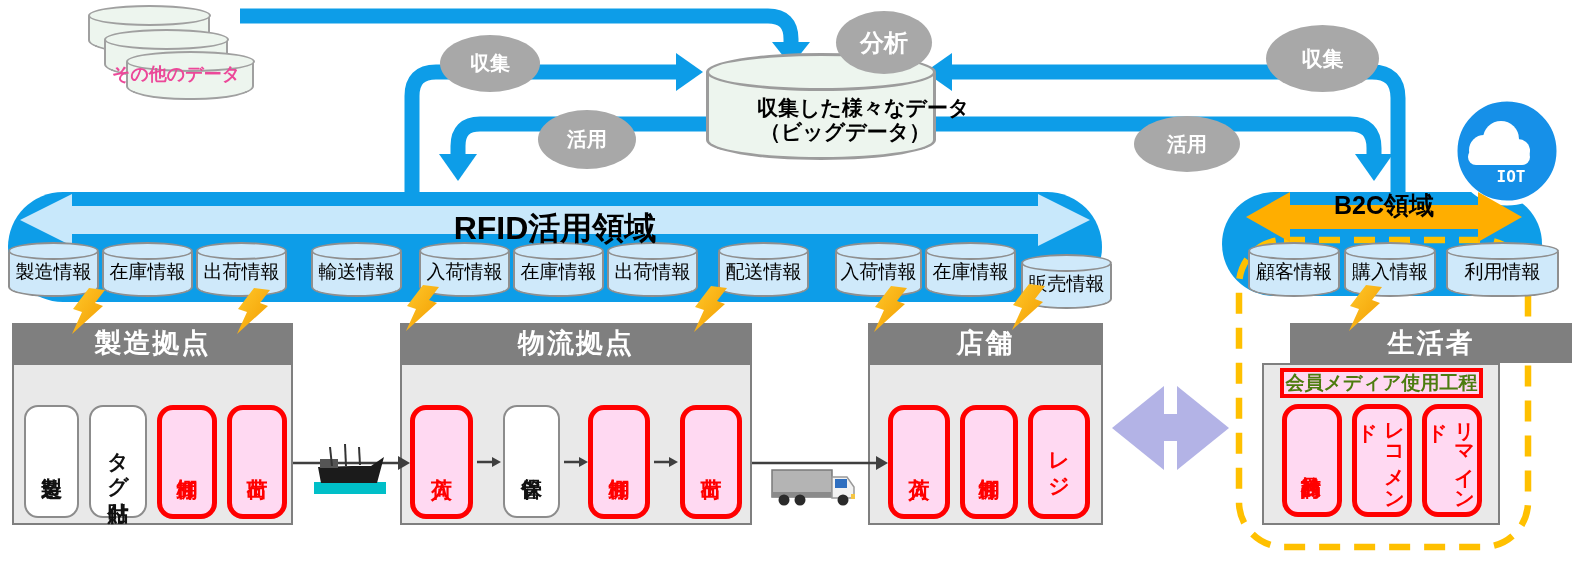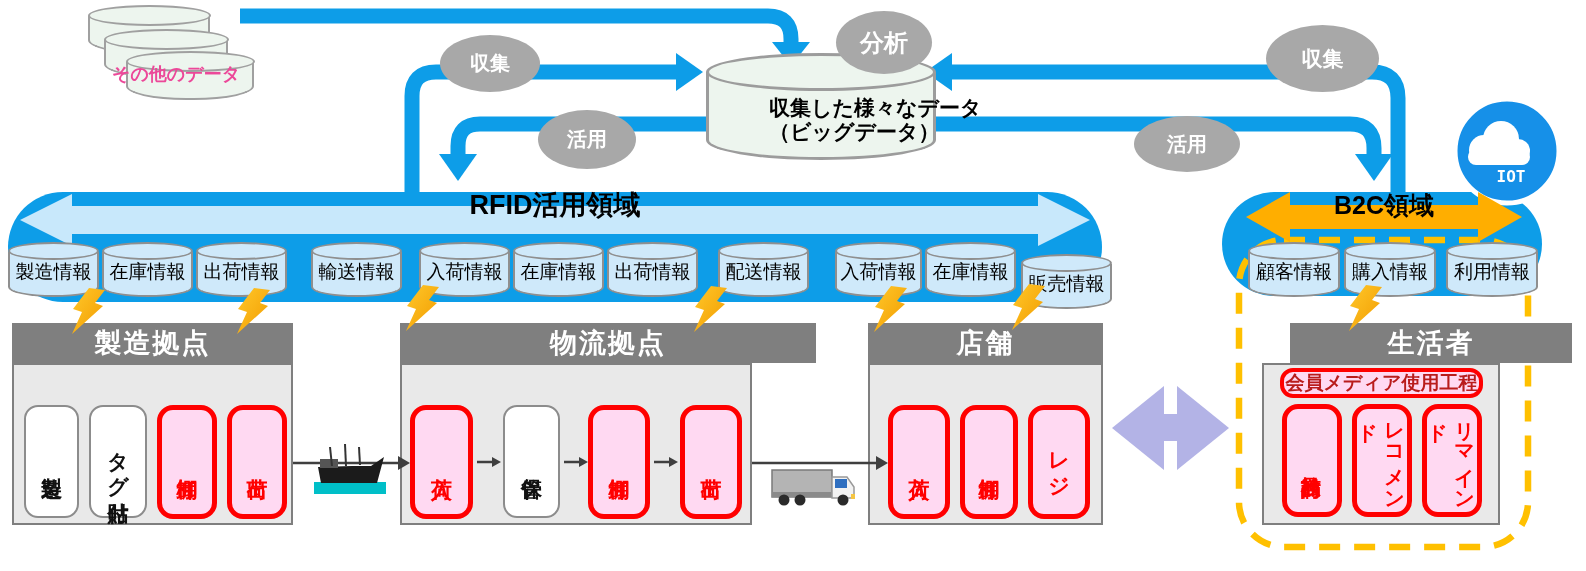--- a/index.html
+++ b/index.html
@@ -23,38 +23,38 @@
 
   .gcyl{position:absolute;z-index:3;box-sizing:border-box;background:#EDF5EE;border:2.5px solid #A0A0A0;
        border-top:none;border-radius:0 0 60px 60px / 0 0 14px 14px;}
   .gcyl::before{content:"";position:absolute;left:-2.5px;right:-2.5px;top:-11px;height:21px;box-sizing:border-box;
        background:#EDF5EE;border:2.5px solid #A0A0A0;border-radius:50%;}
 
   .bigcyl{position:absolute;z-index:3;left:706px;top:72px;width:230px;height:88px;box-sizing:border-box;
        background:#EDF5EE;border:3px solid #9C9C9C;border-top:none;border-radius:0 0 115px 115px / 0 0 20px 20px;}
   .bigcyl::before{content:"";position:absolute;left:-3px;right:-3px;top:-19px;height:38px;box-sizing:border-box;
        background:#EDF5EE;border:3px solid #9C9C9C;border-radius:50%;}
-  .bigcyl .t{position:absolute;left:16px;right:0;text-align:center;font-weight:bold;font-size:21px;color:#000;white-space:nowrap;padding-left:44px;}
+  .bigcyl .t{position:absolute;left:4px;right:0;text-align:center;font-weight:bold;font-size:21px;color:#000;white-space:nowrap;padding-left:44px;}
 
   
   .oval{position:absolute;z-index:6;background:#A8A8A8;border-radius:50%;color:#fff;font-weight:bold;
         display:flex;align-items:center;justify-content:center;}
 
   
   .sec-h{position:absolute;z-index:4;background:#7F7F7F;color:#fff;font-weight:bold;font-size:27px;
          text-align:center;line-height:40px;letter-spacing:2px;}
   .sec-b{position:absolute;z-index:4;background:#E9E9E9;border:2px solid #7F7F7F;box-sizing:border-box;}
 
   .vtext{writing-mode:vertical-rl;display:flex;align-items:center;justify-content:center;}
   .witem{position:absolute;z-index:5;box-sizing:border-box;background:#fff;border:2px solid #8C8C8C;border-radius:14px;
          color:#111;font-weight:bold;font-size:21px;letter-spacing:1px;}
   .pitem{position:absolute;z-index:5;box-sizing:border-box;background:#FFD9F2;border:5px solid #FF0000;border-radius:16px;
          color:#FF0000;font-weight:bold;font-size:21px;}
-  .banner{position:absolute;z-index:5;box-sizing:border-box;background:#FFD9F2;border:4px solid #FF0000;border-radius:13px;
-         color:#b91c1c;font-weight:bold;font-size:19px;text-align:center;line-height:22px;white-space:nowrap;}
+  .banner{position:absolute;z-index:5;box-sizing:border-box;background:#FFD9F2;border:4px solid #FF0000;border-radius:0;
+         color:#4d7c0f;font-weight:bold;font-size:19px;text-align:center;line-height:22px;white-space:nowrap;}
 
   .freeText{position:absolute;z-index:7;font-weight:bold;color:#ec4899;text-align:left;white-space:nowrap;}
 </style>
 </head>
 <body>
 
 <div class="stage">
 
   <svg id="flow" class="layer" width="1586" height="571">
     <g stroke="#0D9DE8" stroke-width="15" fill="none">
@@ -87,21 +87,21 @@
   <div class="oval" style="left:538px;top:110px;width:98px;height:59px;font-size:20px">活用</div>
   <div class="oval" style="left:836px;top:11px;width:96px;height:63px;font-size:24px">分析</div>
   <div class="oval" style="left:1266px;top:25px;width:113px;height:67px;font-size:21px">収集</div>
   <div class="oval" style="left:1134px;top:116px;width:106px;height:56px;font-size:20px">活用</div>
 
   <div class="bar" style="left:8px;top:192px;width:1094px;height:110px;border-radius:55px">
     <svg width="1094" height="110">
       <polygon points="12,28 64,2 64,14 1030,14 1030,2 1082,28 1030,54 1030,42 64,42 64,54" fill="#C8E8FB"></polygon>
     </svg>
   </div>
-  <div class="bar-title" style="left:8px;top:184px;width:1094px;font-size:27px;line-height:42px">RFID活用領域</div>
+  <div class="bar-title" style="left:8px;top:207px;width:1094px;font-size:32px;line-height:42px">RFID活用領域</div>
 
   <div class="bar" style="left:1222px;top:192px;width:320px;height:104px;border-radius:52px"></div>
   <div class="bar-title" style="left:1284px;top:187px;width:200px;font-size:25px;line-height:37px">B2C領域</div>
 
   <svg id="mid" class="layer" width="1586" height="571">
     <rect x="1239" y="240" width="289" height="307" rx="45" fill="none" stroke="#FFC000" stroke-width="6.5" stroke-dasharray="21 14"></rect>
     <g>
       <circle cx="1507" cy="151" r="52" fill="#1690E8" stroke="#ffffff" stroke-width="5"></circle>
       <g fill="#ffffff">
         <circle cx="1484" cy="150" r="15"></circle>
@@ -147,32 +147,32 @@
   <div class="cyl" style="left:1021px;top:264px;width:91px;height:45px">
       <span class="cl">販売情報</span>
     </div>
 
   <div class="cyl" style="left:1248px;top:252px;width:92px;height:45px">
       <span class="cl">顧客情報</span>
     </div>
   <div class="cyl" style="left:1344px;top:252px;width:92px;height:45px">
       <span class="cl">購入情報</span>
     </div>
-  <div class="cyl" style="left:1446px;top:252px;width:92px;height:45px">
+  <div class="cyl" style="left:1446px;top:252px;width:113px;height:45px">
       <span class="cl">利用情報</span>
     </div>
 
   <div class="sec-h" style="left:12px;top:323px;width:281px;height:40px">製造拠点</div>
   <div class="sec-b" style="left:12px;top:363px;width:281px;height:162px"></div>
   <div class="witem vtext" style="left:24px;top:405px;width:55px;height:113px">製造</div>
   <div class="witem vtext" style="left:89px;top:405px;width:58px;height:113px">タグ貼付</div>
   <div class="pitem vtext" style="left:157px;top:405px;width:60px;height:114px">棚卸</div>
   <div class="pitem vtext" style="left:227px;top:405px;width:60px;height:114px">出荷</div>
 
-  <div class="sec-h" style="left:400px;top:323px;width:416px;height:40px">物流拠点</div>
+  <div class="sec-h" style="left:400px;top:323px;width:352px;height:40px">物流拠点</div>
   <div class="sec-b" style="left:400px;top:363px;width:352px;height:162px"></div>
   <div class="pitem vtext" style="left:410px;top:405px;width:63px;height:114px">入荷</div>
   <div class="witem vtext" style="left:503px;top:405px;width:57px;height:113px">保管</div>
   <div class="pitem vtext" style="left:588px;top:405px;width:62px;height:114px">棚卸</div>
   <div class="pitem vtext" style="left:680px;top:405px;width:62px;height:114px">出荷</div>
 
   <div class="sec-h" style="left:868px;top:323px;width:235px;height:40px">店舗</div>
   <div class="sec-b" style="left:868px;top:363px;width:235px;height:162px"></div>
   <div class="pitem vtext" style="left:888px;top:405px;width:62px;height:114px">入荷</div>
   <div class="pitem vtext" style="left:960px;top:405px;width:58px;height:114px">棚卸</div>

